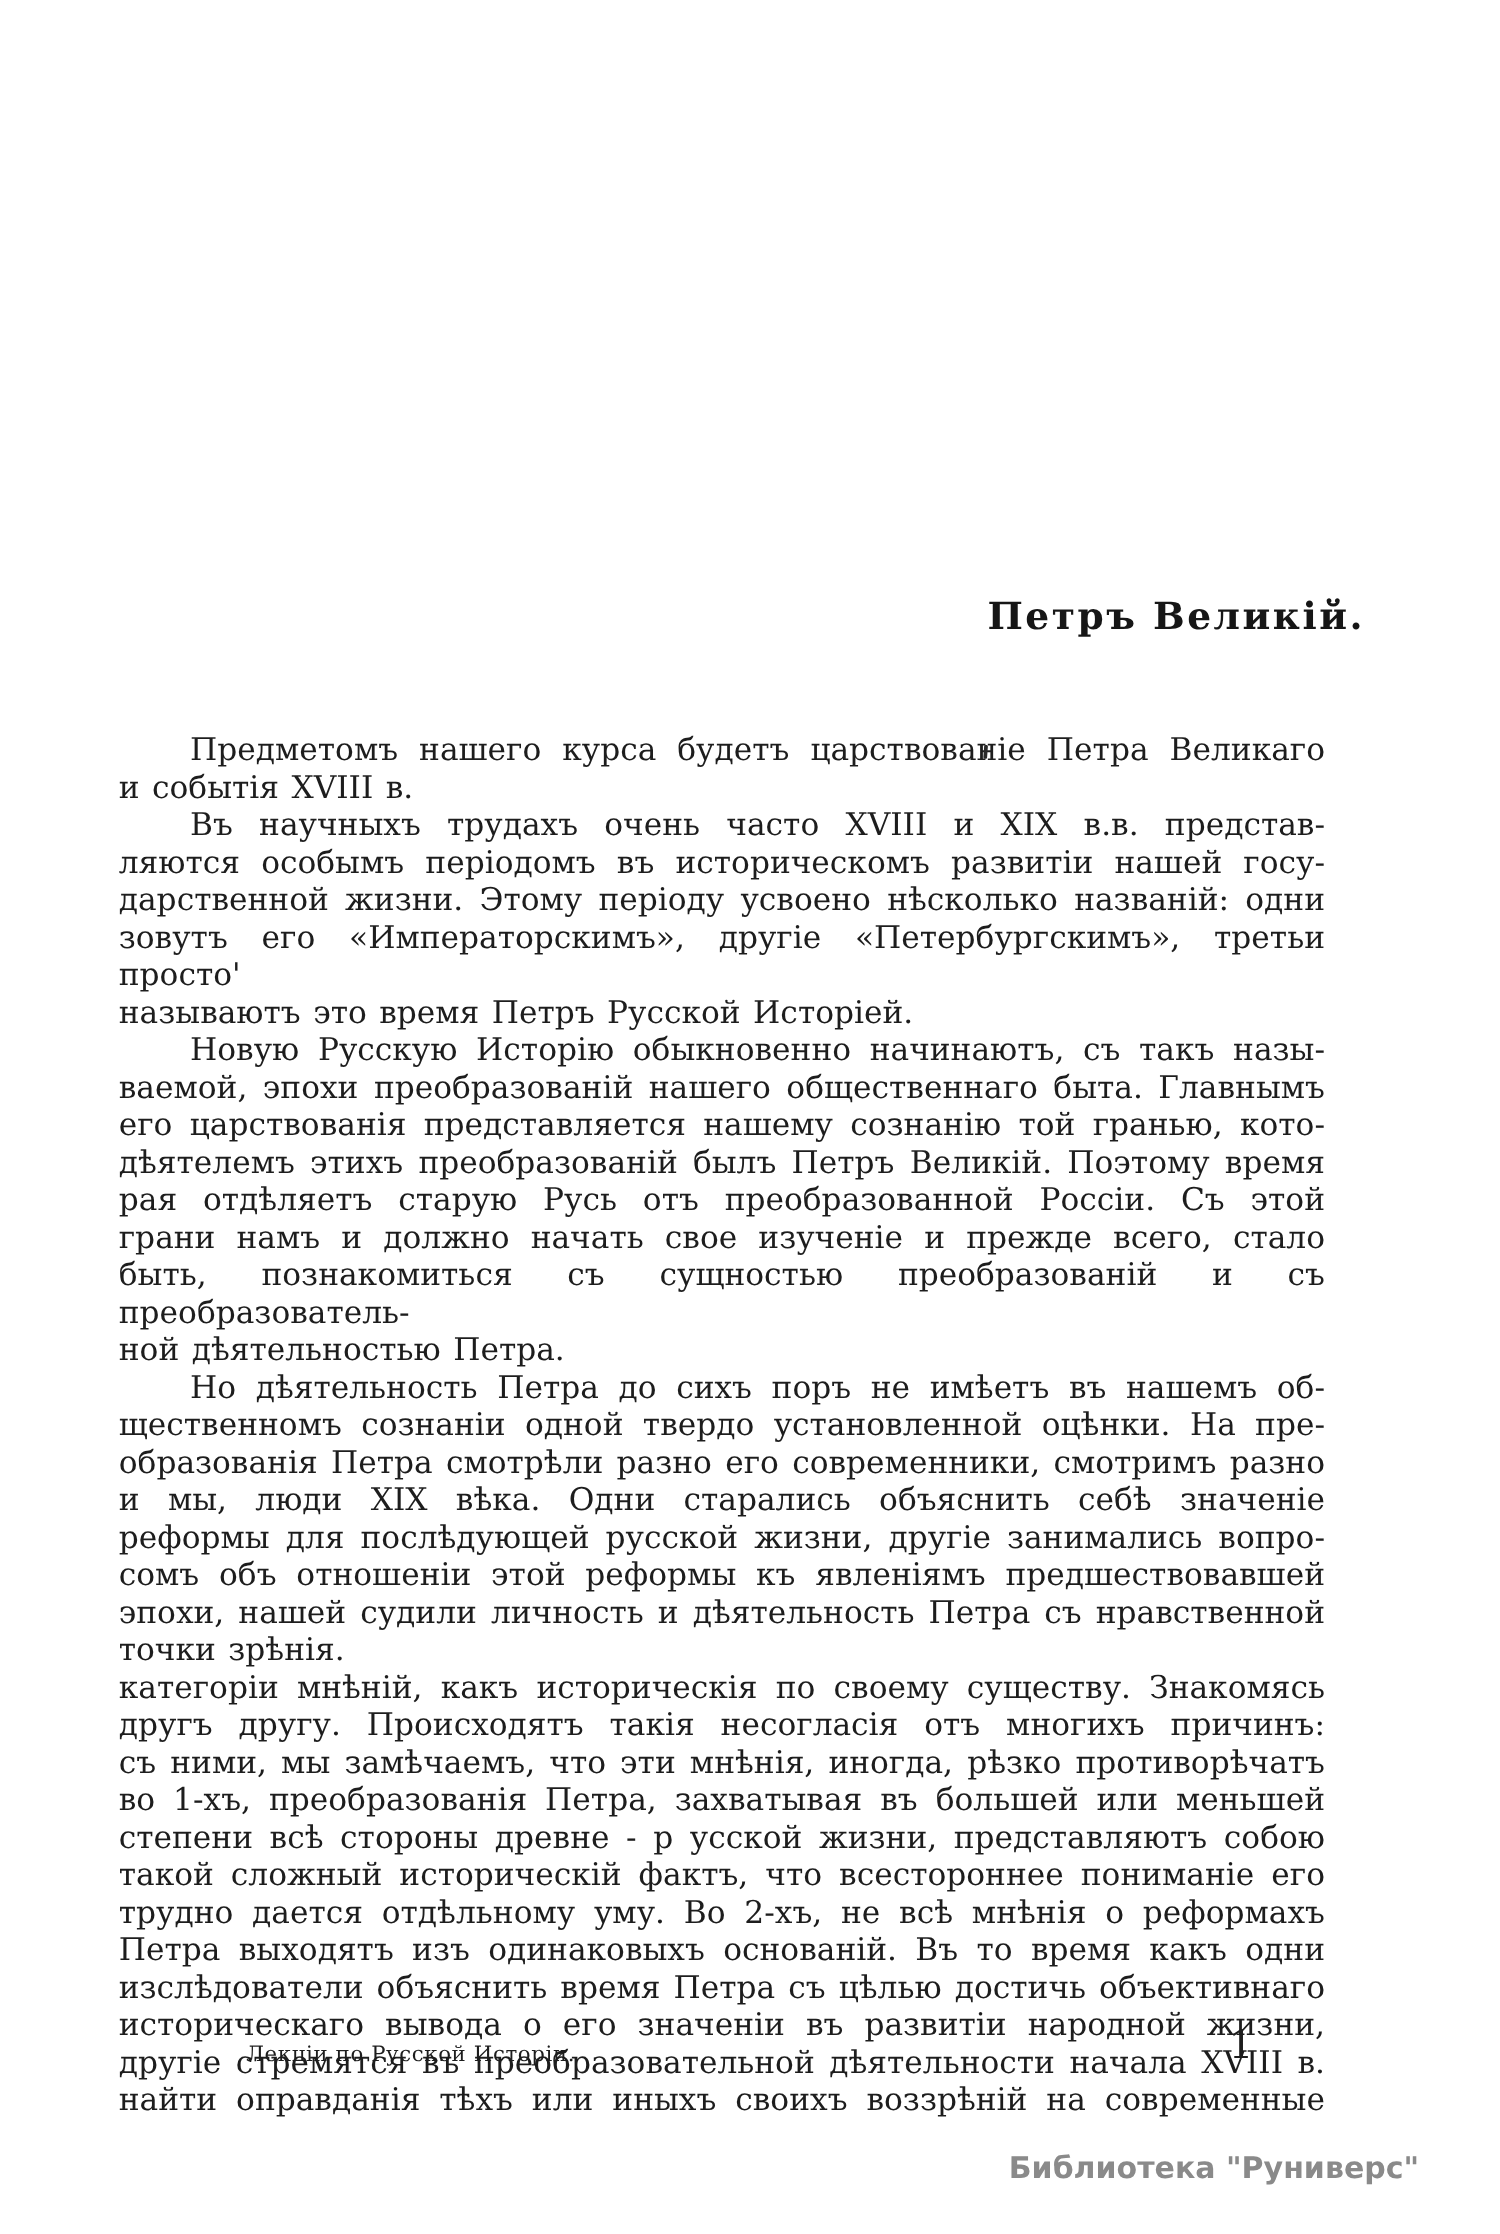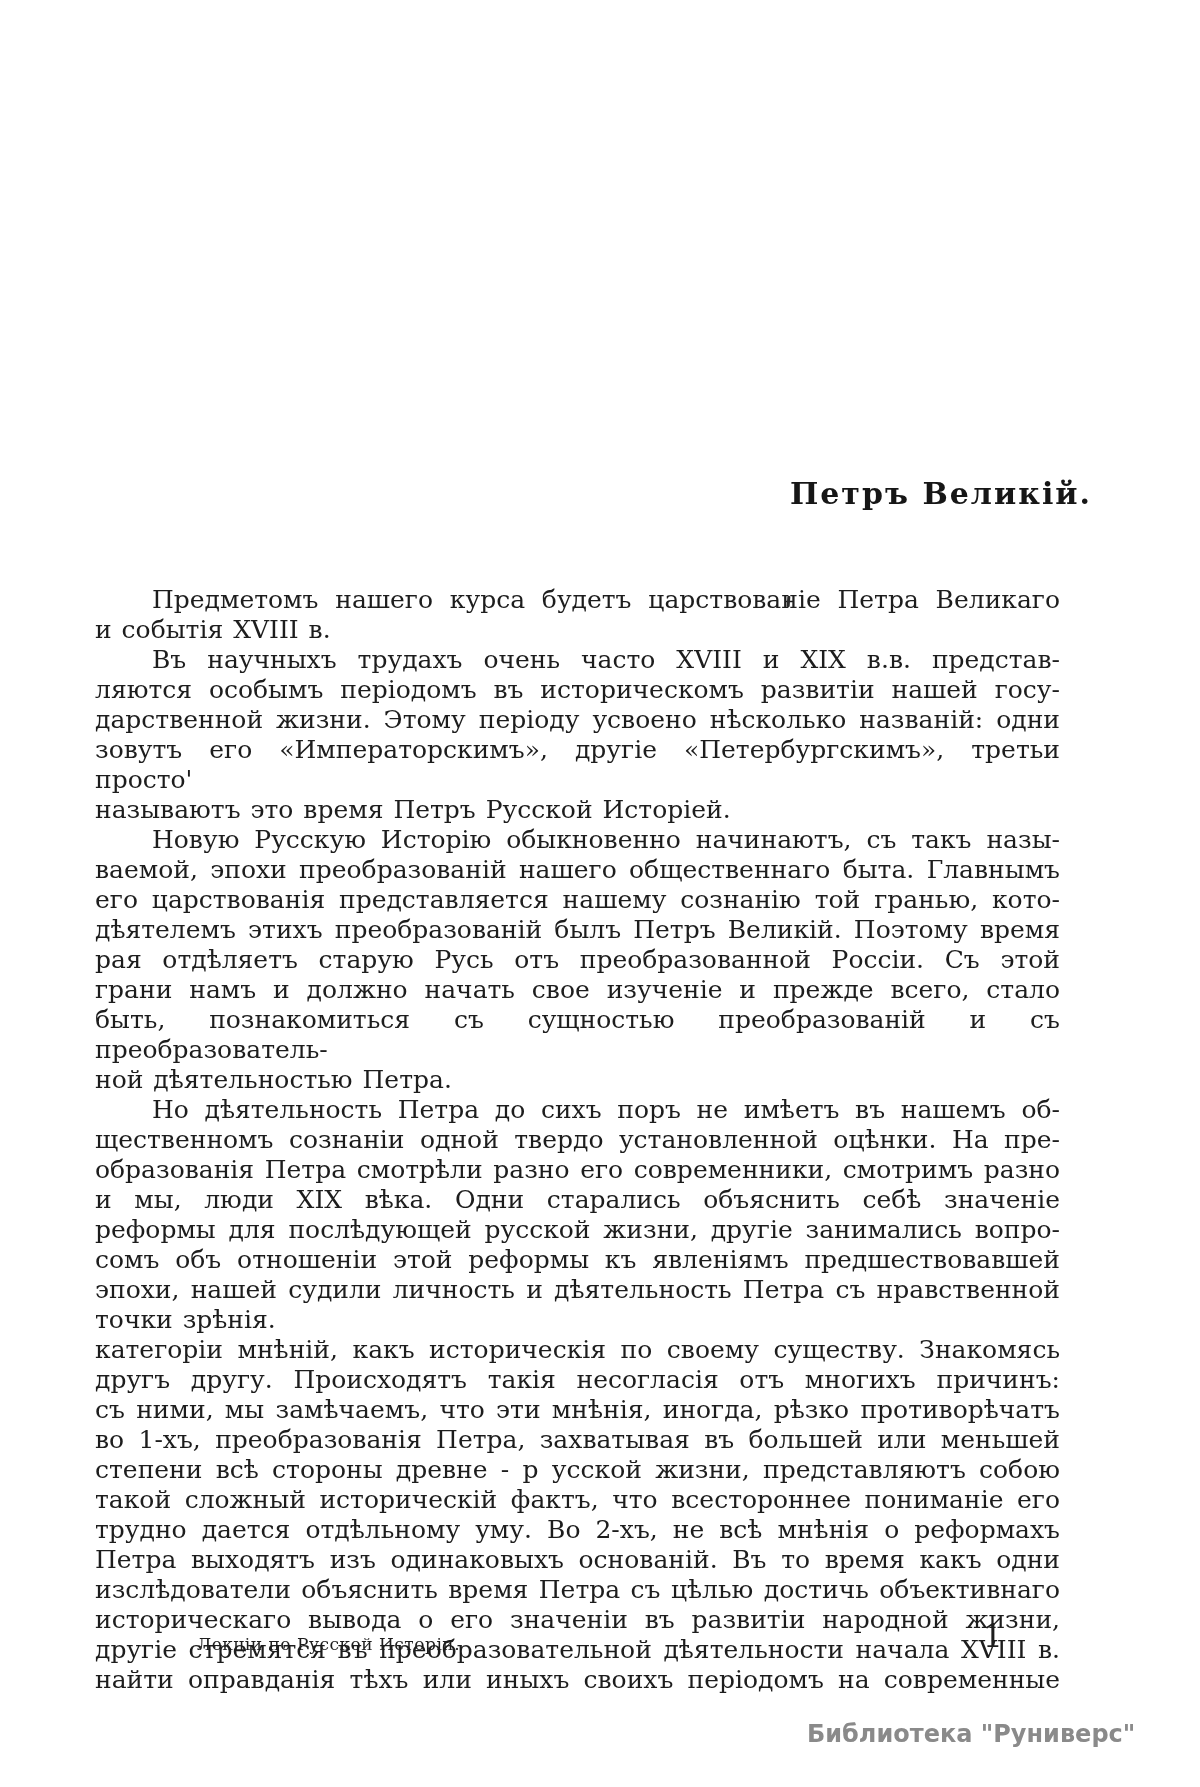--- a/index.html
+++ b/index.html
@@ -117,21 +117,21 @@
         <div class="line">другъ другу. Происходятъ такія несогласія отъ многихъ причинъ:</div>
         <div class="line">съ ними, мы замѣчаемъ, что эти мнѣнія, иногда, рѣзко противорѣчатъ</div>
         <div class="line">во 1-хъ, преобразованія Петра, захватывая въ большей или меньшей</div>
         <div class="line">степени всѣ стороны древне - р усской жизни, представляютъ собою</div>
         <div class="line">такой сложный историческій фактъ, что всестороннее пониманіе его</div>
         <div class="line">трудно дается отдѣльному уму. Во 2-хъ, не всѣ мнѣнія о реформахъ</div>
         <div class="line">Петра выходятъ изъ одинаковыхъ основаній. Въ то время какъ одни</div>
         <div class="line">изслѣдователи объяснить время Петра съ цѣлью достичь объективнаго</div>
         <div class="line">историческаго вывода о его значеніи въ развитіи народной жизни,</div>
         <div class="line">другіе стремятся въ преобразовательной дѣятельности начала XVIII в.</div>
-        <div class="line">найти оправданія тѣхъ или иныхъ своихъ періодомъ на современные</div>
+        <div class="line">найти оправданія тѣхъ или иныхъ своихъ воззрѣній на современные</div>
       </div>
     </div>
 
   <span class="scan-artifact-tick"></span>
 
   <div class="footer-signature">Лекціи по Русской Исторіи.</div>
   <div class="page-number">1</div>
 
   <div class="library-watermark">Библиотека "Руниверс"</div>
 </div>

